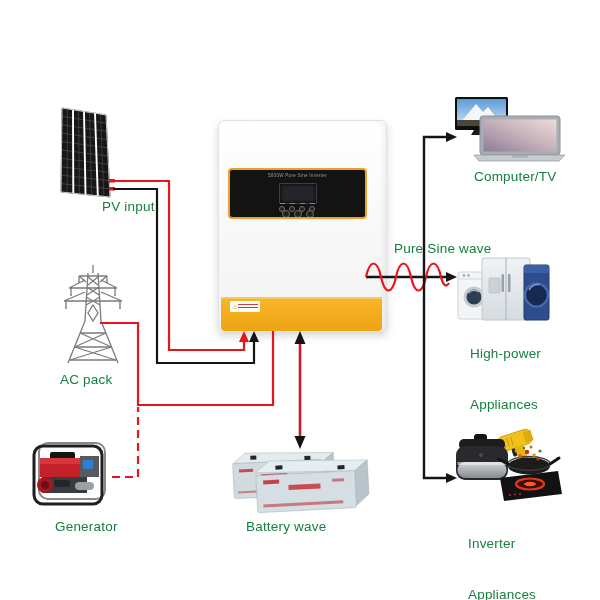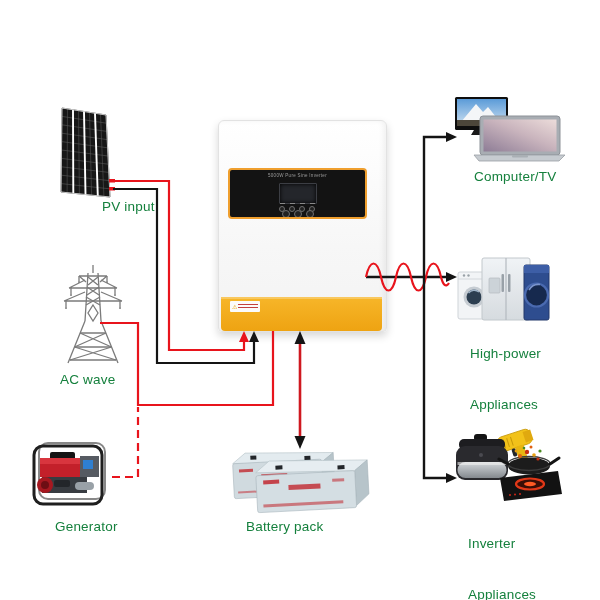--- a/index.html
+++ b/index.html
@@ -267,26 +267,27 @@
     <path d="M366,277 C370,259 377,259 381,277 C385,295 392,295 396,277
              C400,259 407,259 411,277 C415,295 422,295 426,277
              C430,259 437,259 441,277 C443,285 446,288 449,283" fill="none" stroke="#e8141c" stroke-width="2.2"></path>
 
     <path d="M424,277 V137 H447" fill="none" stroke="#141414" stroke-width="2.4" marker-end="url(#ab)"></path>
 
     <path d="M424,277 V478 H447" fill="none" stroke="#141414" stroke-width="2.4" marker-end="url(#ab)"></path>
   </svg>
 
   <div class="label" style="left:58px;top:198px;padding-left:44px;">PV input</div>
-  <div class="label" style="left:60px;top:371px;">AC wave</div>
+  <div class="label" style="left:60px;top:371px;">AC pack</div>
   <div class="label" style="left:55px;top:518px;text-align:right;">Generator</div>
-  <div class="label" style="left:246px;top:518px;">Battery pack</div>
+  <div class="label" style="left:246px;top:518px;">Battery wave</div>
   <div class="label" style="left:474px;top:168px;">Computer/TV</div>
   <div class="label" style="left:470px;top:311px;">
     <div>High-power</div>
     <div>Appliances</div>
   </div>
   <div class="label" style="left:468px;top:501px;">
     <div>Inverter</div>
     <div>Appliances</div>
   </div>
+  <div class="label" style="left:394px;top:240px;">Pure Sine wave</div>
 
 </div>
 
 </body></html>

